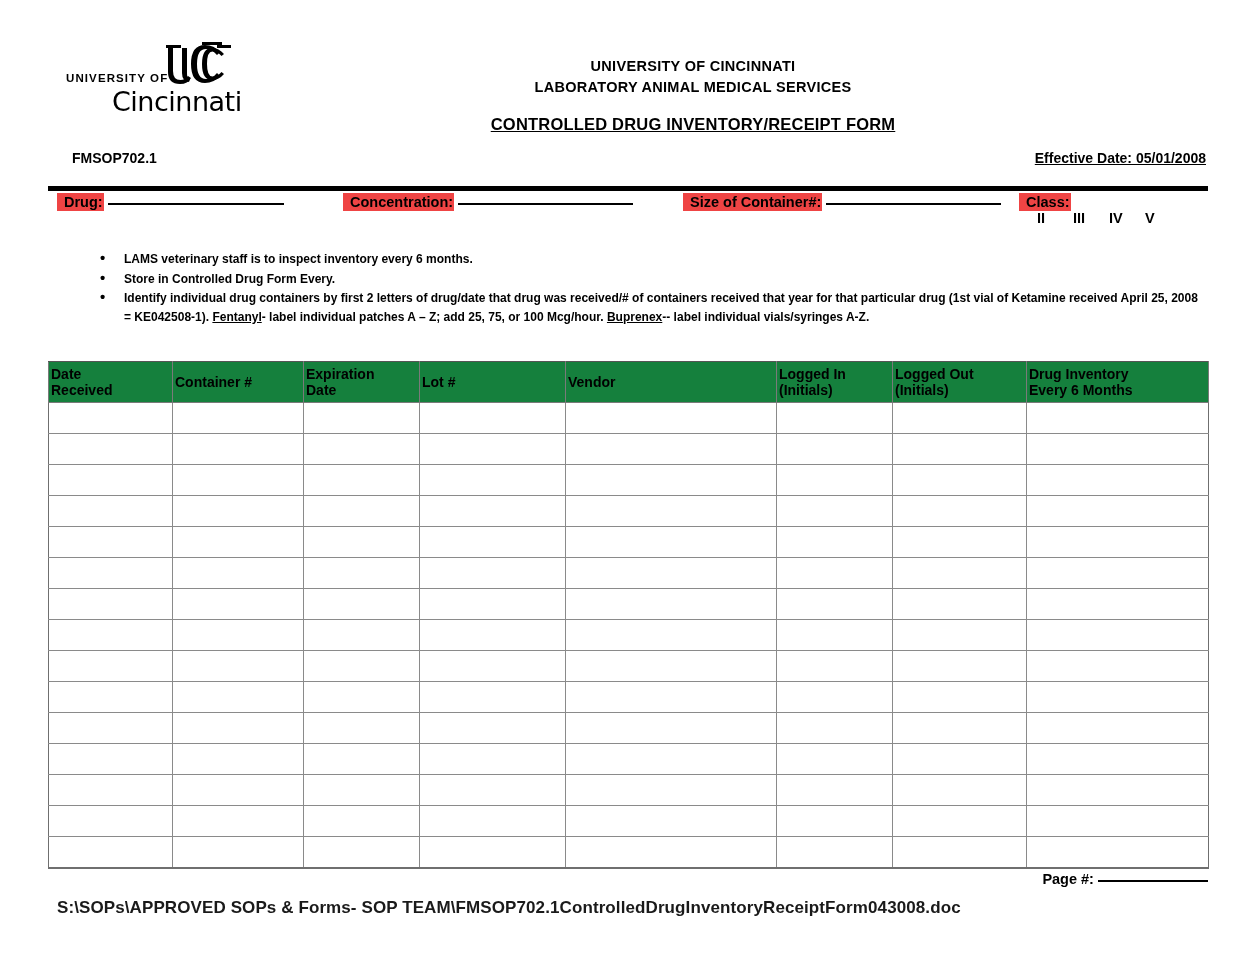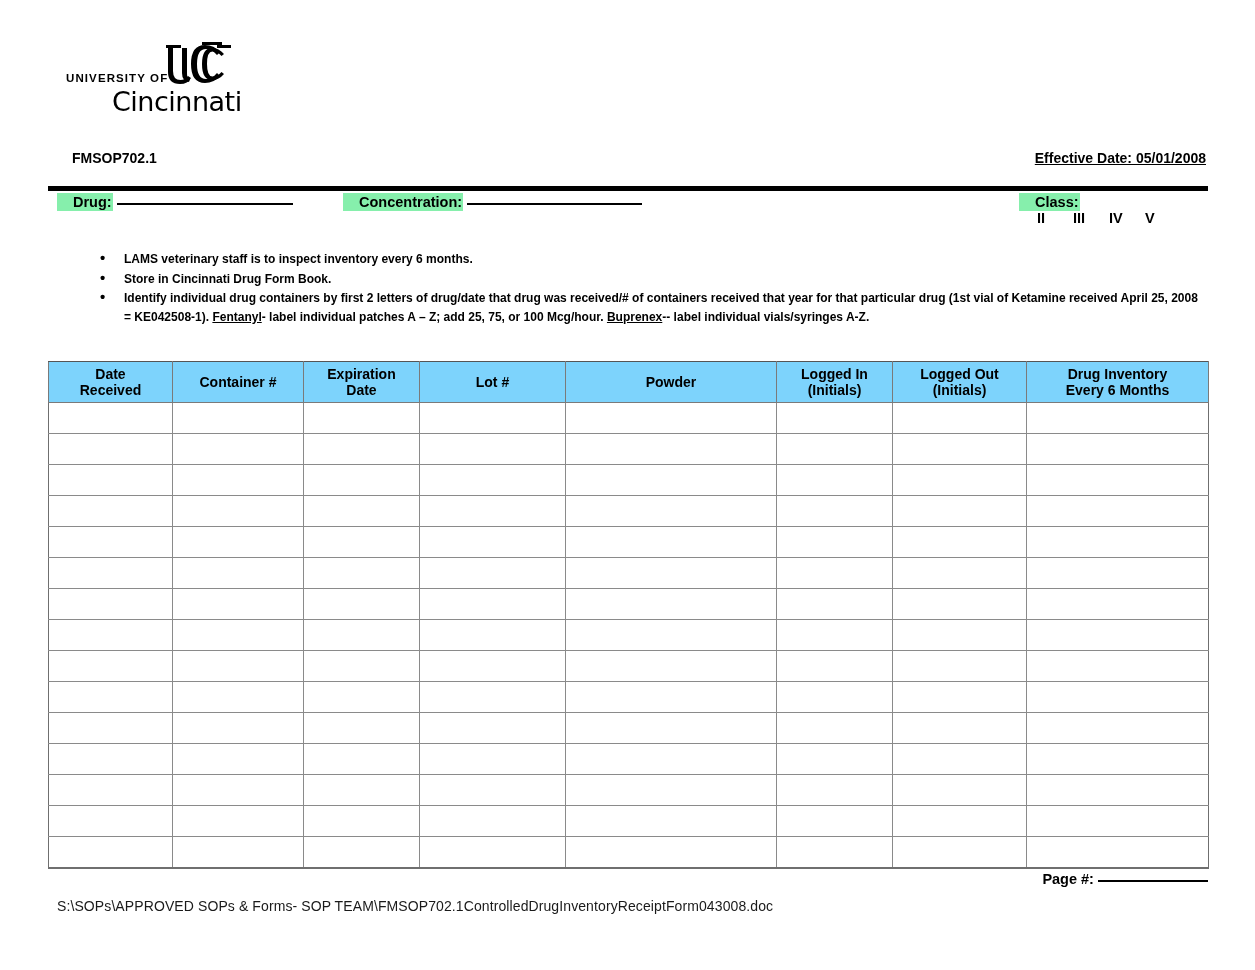--- a/index.html
+++ b/index.html
@@ -114,22 +114,22 @@
   .fields {
     position: absolute;
     left: 48px;
     top: 194px;
     width: 1168px;
     font-size: 14.5px;
     font-weight: bold;
   }
   .field-line { position: relative; height: 25px; }
   .hl {
-    background: #86efac;
-    padding: 1px 1px 1px 16px;
+    background: #ef4444;
+    padding: 1px 1px 1px 7px;
   }
   .blank {
     display: inline-block;
     border-bottom: 2px solid #000;
     vertical-align: 2px;
   }
   .f-drug       { position: absolute; left: 9px;   top: 0; }
   .f-conc       { position: absolute; left: 295px; top: 0; }
   .f-size       { position: absolute; left: 635px; top: 0; }
   .f-class      { position: absolute; left: 971px; top: 0; }
@@ -167,29 +167,29 @@
     left: 48px;
     top: 361px;
     width: 1160px;
   }
   table.form-table {
     border-collapse: collapse;
     table-layout: fixed;
     width: 1160px;
   }
   table.form-table th {
-    background: #7dd3fc;
+    background: #15803d;
     border: 1px solid #7a7a7a;
     border-top: 1px solid #555;
     font-size: 14px;
     font-weight: bold;
     line-height: 16px;
     height: 38px;
     padding: 1px 2px;
-    text-align: center;
+    text-align: left;
     vertical-align: middle;
   }
   table.form-table td {
     border: 1px solid #8a8a8a;
     height: 30px;
     padding: 0;
     background: #ffffff;
   }
   
   th.col-loggedout,
@@ -216,22 +216,22 @@
     font-weight: bold;
   }
   .page-num .blank {
     border-bottom: 2px solid #000;
     width: 110px;
   }
   .footer-path {
     position: absolute;
     left: 57px;
     top: 898px;
-    font-size: 14px;
-    font-weight: normal;
+    font-size: 17px;
+    font-weight: bold;
     color: #1a1a1a;
     letter-spacing: 0.1px;
   }
 </style>
 </head>
 <body>
 
 <div class="page">
 
   <div class="header">
@@ -249,20 +249,25 @@
 
           <rect x="40" y="2" width="20" height="3" fill="#000"></rect>
 
           <path d="M62 14 Q57 8 50 8 Q40 8 40 24 Q40 40 50 40 Q57 40 62 34 L59.5 32 Q55.5 36.5 50.5 36.5 Q45 36.5 45 24 Q45 11.5 50.5 11.5 Q55.5 11.5 59.5 16 Z" fill="#000"></path>
           <rect x="55" y="5" width="14" height="3" fill="#000"></rect>
         </svg>
       </div>
       <div class="logo-cincinnati">Cincinnati</div>
     </div>
 
+    <div class="title-block">
+      <div class="org-line">UNIVERSITY OF CINCINNATI</div>
+      <div class="org-line">LABORATORY ANIMAL MEDICAL SERVICES</div>
+      <div class="doc-title">CONTROLLED DRUG INVENTORY/RECEIPT FORM</div>
+    </div>
   </div>
 
   <div class="meta-row">
     <div class="meta-left">FMSOP702.1</div>
     <div class="meta-right">Effective Date: 05/01/2008</div>
   </div>
 
   <div class="thick-rule"></div>
 
   <div class="fields">
@@ -271,37 +276,41 @@
       <span class="f-drug">
         <span class="hl">Drug:</span>
         <span class="blank" style="width:176px"></span>
       </span>
 
       <span class="f-conc">
         <span class="hl">Concentration:</span>
         <span class="blank" style="width:175px"></span>
       </span>
 
+      <span class="f-size">
+        <span class="hl">Size of Container#:</span>
+        <span class="blank" style="width:175px"></span>
+      </span>
 
       <span class="f-class">
         <span class="hl">Class:</span>
         <span class="class-val">
           <span>II</span>
           <span>III</span>
           <span>IV</span>
           <span>V</span>
         </span>
       </span>
     </div>
 
   </div>
 
   <div class="bullets">
     <div class="bullet"><span>LAMS veterinary staff is to inspect inventory every 6 months.</span></div>
-    <div class="bullet"><span>Store in Cincinnati Drug Form Book.</span></div>
+    <div class="bullet"><span>Store in Controlled Drug Form Every.</span></div>
     <div class="bullet"><span>Identify individual drug containers by first 2 letters of drug/date that drug was received/# of containers received that year for that particular drug (1st vial of Ketamine received April 25, 2008 = KE042508-1).  </span><span class="u">Fentanyl</span><span>- label individual patches A – Z; add 25, 75, or 100 Mcg/hour. </span><span class="u">Buprenex</span><span>-- label individual vials/syringes A-Z.</span></div>
   </div>
 
   <div class="tbl-wrap">
     <table class="form-table">
       <colgroup>
         <col style="width:124px">
         <col style="width:131px">
         <col style="width:116px">
         <col style="width:146px">
@@ -309,21 +318,21 @@
         <col style="width:116px">
         <col style="width:134px">
         <col style="width:182px">
       </colgroup>
       <thead>
         <tr>
           <th>Date<br>Received</th>
           <th>Container #</th>
           <th>Expiration<br>Date</th>
           <th>Lot #</th>
-          <th>Powder</th>
+          <th>Vendor</th>
           <th>Logged In<br>(Initials)</th>
           <th class="col-loggedout">Logged Out<br>(Initials)</th>
           <th class="col-inventory">Drug Inventory<br>Every 6 Months</th>
         </tr>
       </thead>
       <tbody id="tbody">
           <tr class="body-row">
             <td></td>
             <td></td>
             <td></td>

